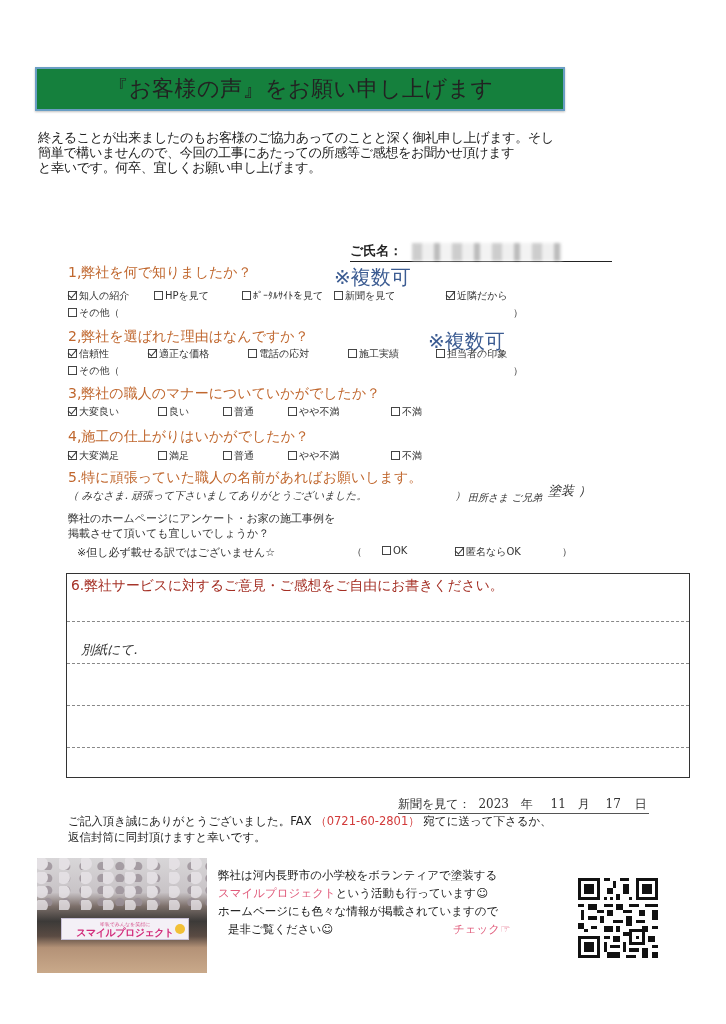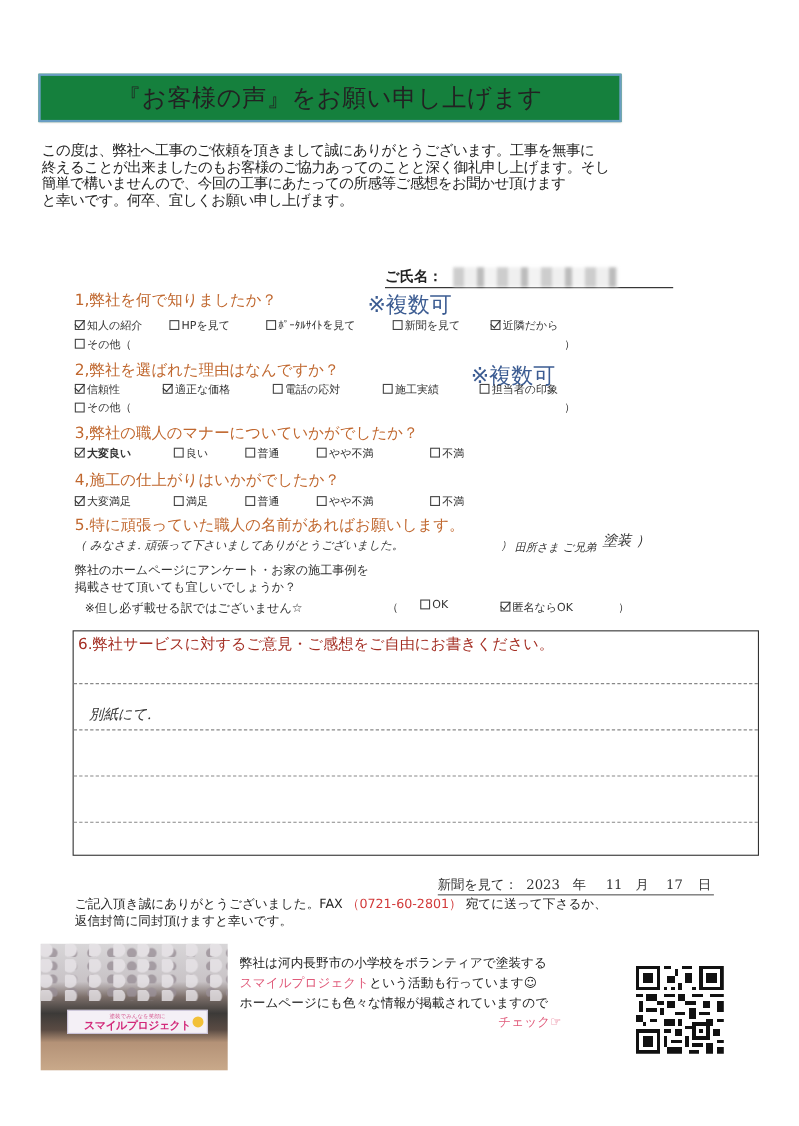--- a/index.html
+++ b/index.html
@@ -90,38 +90,37 @@
     .qr { position: absolute; left: 578px; top: 878px; width: 80px; height: 80px; }
   </style>
 </head>
 <body>
 
 <div class="title-box">
   <span class="title-text">『お客様の声』をお願い申し上げます</span>
 </div>
 
 <div class="intro">
-  <div>この度は、弊社へ工事のご依頼を頂きまして誠にありがとうございます。工事を無事に</div>
   <div>終えることが出来ましたのもお客様のご協力あってのことと深く御礼申し上げます。そし</div>
   <div>簡単で構いませんので、今回の工事にあたっての所感等ご感想をお聞かせ頂けます</div>
   <div>と幸いです。何卒、宜しくお願い申し上げます。</div>
 </div>
 
 <div class="name-row">
   <span class="name-label">ご氏名：</span>
   <span class="name-blur"></span>
 </div>
 
 <div class="q-head" style="top:264px;">1,弊社を何で知りましたか？</div>
 <div class="q-multi" style="left:334px; top:264px;">※複数可</div>
 <div class="opt-row" style="top:289px; width:460px;">
   <span class="opt" style="left:0;"><span class="box checked"></span><span>知人の紹介</span></span>
   <span class="opt" style="left:86px;"><span class="box"></span><span>HPを見て</span></span>
   <span class="opt" style="left:174px;"><span class="box"></span><span>ﾎﾟｰﾀﾙｻｲﾄを見て</span></span>
-  <span class="opt" style="left:289px;text-align:center;"><span class="box"></span><span>新聞を見て</span></span>
+  <span class="opt" style="left:266px;text-align:center;"><span class="box"></span><span>新聞を見て</span></span>
   <span class="opt" style="left:378px;"><span class="box checked"></span><span>近隣だから</span></span>
 </div>
 <div class="opt-row" style="top:306px; width:460px;">
   <span class="opt" style="left:0;"><span class="box"></span><span>その他（</span></span>
   <span class="paren-close">）</span>
 </div>
 
 <div class="q-head" style="top:328px;">2,弊社を選ばれた理由はなんですか？</div>
 <div class="q-multi" style="left:428px; top:328px;">※複数可</div>
 <div class="opt-row" style="top:347px; width:460px;">
@@ -131,21 +130,21 @@
   <span class="opt" style="left:280px;"><span class="box"></span><span>施工実績</span></span>
   <span class="opt" style="left:368px;"><span class="box"></span><span>担当者の印象</span></span>
 </div>
 <div class="opt-row" style="top:364px; width:460px;">
   <span class="opt" style="left:0;"><span class="box"></span><span>その他（</span></span>
   <span class="paren-close">）</span>
 </div>
 
 <div class="q-head" style="top:385px;">3,弊社の職人のマナーについていかがでしたか？</div>
 <div class="opt-row" style="top:405px; width:460px;">
-  <span class="opt" style="left:0;font-weight:bold;"><span class="box checked"></span><span>大変良い</span></span>
+  <span class="opt" style="left:0;"><span class="box checked"></span><span>大変良い</span></span>
   <span class="opt" style="left:90px;"><span class="box"></span><span>良い</span></span>
   <span class="opt" style="left:155px;"><span class="box"></span><span>普通</span></span>
   <span class="opt" style="left:220px;"><span class="box"></span><span>やや不満</span></span>
   <span class="opt" style="left:323px;"><span class="box"></span><span>不満</span></span>
 </div>
 
 <div class="q-head" style="top:428px;">4,施工の仕上がりはいかがでしたか？</div>
 <div class="opt-row" style="top:449px; width:460px;">
   <span class="opt" style="left:0;"><span class="box checked"></span><span>大変満足</span></span>
   <span class="opt" style="left:90px;"><span class="box"></span><span>満足</span></span>
@@ -202,20 +201,21 @@
     <div class="banner-top">塗装でみんなを笑顔に</div>
     <div class="banner-main">スマイルプロジェクト</div>
     <span class="banner-smile"></span>
   </div>
 </div>
 
 <div class="promo">
   <div class="line">弊社は河内長野市の小学校をボランティアで塗装する</div>
   <div class="line"><span class="pink">スマイルプロジェクト</span><span>という活動も行っています☺</span></div>
   <div class="line">ホームページにも色々な情報が掲載されていますので</div>
+  <div class="line" style="padding-left:10px;">是非ご覧ください☺</div>
   <span class="check-link">チェック☞</span>
 </div>
 
 <svg class="qr" viewBox="0 0 25 25" shape-rendering="crispEdges">
   <rect x="0" y="0" width="25" height="25" fill="#fff"></rect>
   <g fill="#111">
     <rect x="0" y="0" width="7" height="7"></rect>
       <rect x="1" y="1" width="5" height="5" fill="#fff"></rect>
       <rect x="2" y="2" width="3" height="3"></rect>
     <rect x="18" y="0" width="7" height="7"></rect>

